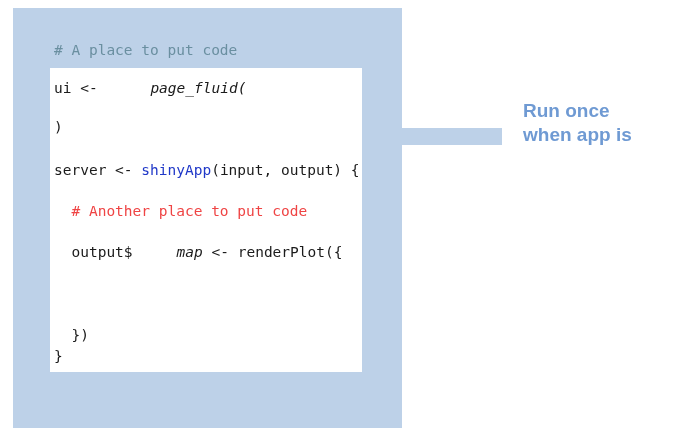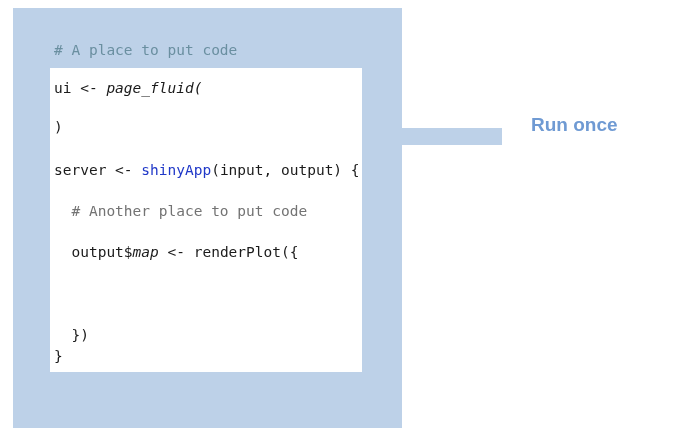--- a/index.html
+++ b/index.html
@@ -44,33 +44,32 @@
   .line {
     position: absolute;
     left: 54px;
     white-space: pre;
     font-family: "DejaVu Sans Mono", monospace;
     font-size: 14.5px;
     line-height: 18px;
     color: #1b1b1b;
   }
   .comment-blue { color: #6A8FA0; }
-  .comment-green { color: #737373; }
+  .comment-green { color: #ef4444; }
   .kw { color: #2038C8; }
-  .ital { font-style: italic; }
+  .ital { font-style: italic; margin-left: 44px; }
   .annotation {
     position: absolute;
     left: 523px;
-    top: 113px;
+    top: 99px;
     font-family: "Liberation Sans", sans-serif;
     font-weight: bold;
     font-size: 19px;
     line-height: 24px;
     color: #6F9AD3;
-    margin-left: 8px;
   }
 </style>
 </head>
 <body>
 
 <div class="canvas">
 
   <div class="panel"></div>
 
   <div class="codebox"></div>
@@ -90,15 +89,16 @@
   <div class="line" style="top:243px"><span>  output$</span><span class="ital">map</span><span> &lt;- renderPlot({</span></div>
 
 
   <div class="line" style="top:326px">  })</div>
 
   <div class="line" style="top:347px">}</div>
 
 
   <div class="annotation">
     <div>Run once</div>
+    <div>when app is</div>
   </div>
 
 </div>
 
 </body></html>

